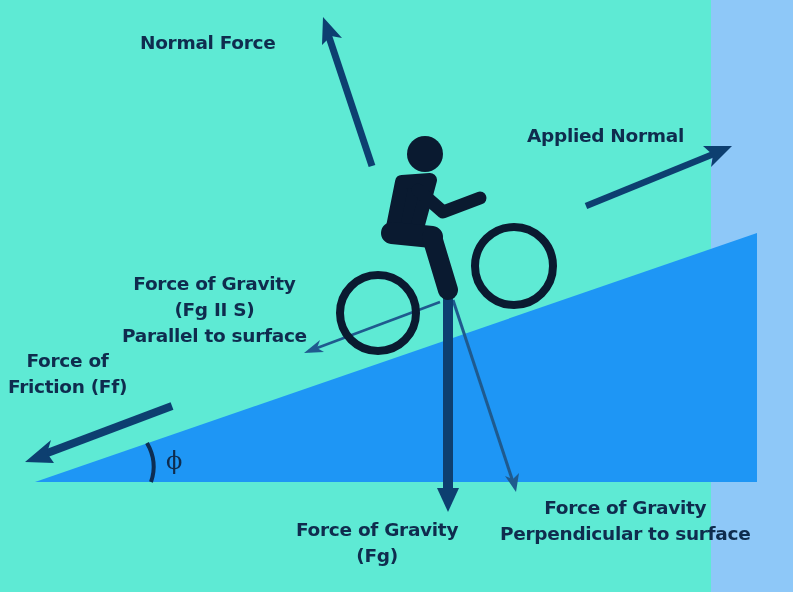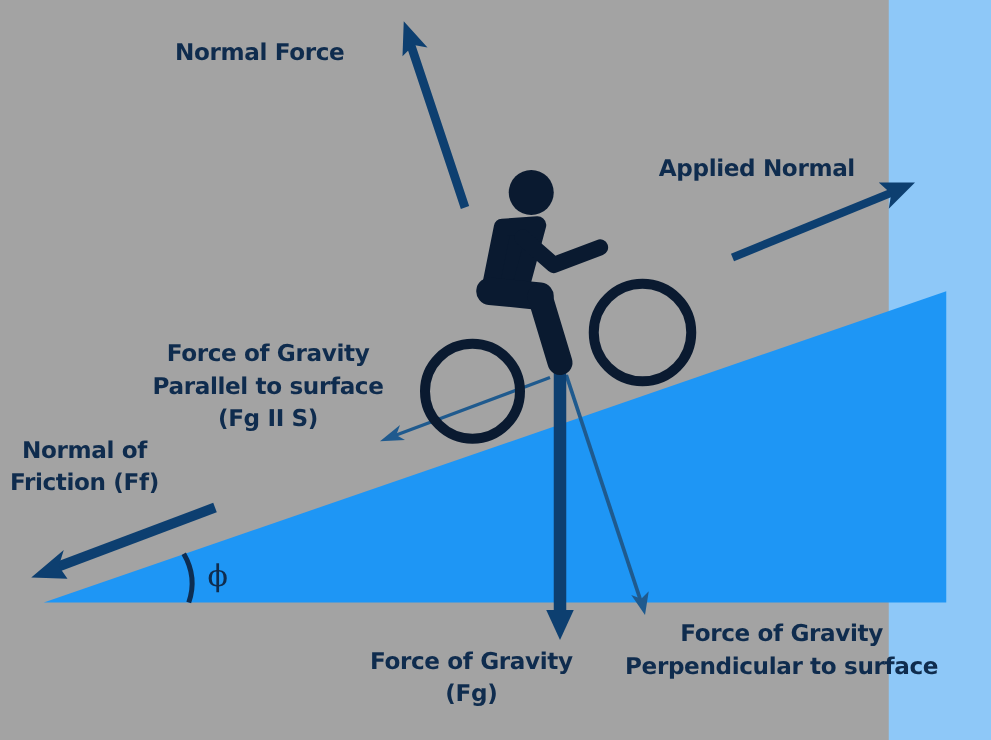--- a/index.html
+++ b/index.html
@@ -1,17 +1,17 @@
 <!DOCTYPE html>
 <html><head>
   <meta charset="utf-8">
   <style>
     html, body { margin: 0; padding: 0; }
     body { width: 793px; height: 592px; overflow: hidden; background: #8ec8f8; }
-    #stage { position: relative; width: 711px; height: 592px; background: #a3a3a3; text-decoration: underline; }
+    #stage { position: relative; width: 711px; height: 592px; background: #5eead4; text-decoration: underline; }
     svg { position: absolute; left: 0; top: 0; }
     .lbl {
       position: absolute;
       font-family: "DejaVu Sans", sans-serif;
       font-weight: bold;
       font-size: 18.5px;
       color: #0f2c4e;
       text-align: center;
       line-height: 26px;
       letter-spacing: -0.3px;
@@ -91,26 +91,26 @@
   <div class="lbl" style="left:140px; top:30px;">
     <span>Normal Force</span>
   </div>
 
   <div class="lbl" style="left:527px; top:123px;">
     <span>Applied Normal</span>
   </div>
 
   <div class="lbl" style="left:122px; top:271px;">
     <span>Force of Gravity</span>
+    <span>(Fg II S)</span>
     <span>Parallel to surface</span>
-    <span>(Fg II S)</span>
   </div>
 
   <div class="lbl" style="left:8px; top:348px;">
-    <span>Normal of</span>
+    <span>Force of</span>
     <span>Friction (Ff)</span>
   </div>
 
   <div class="lbl" style="left:296px; top:517px;">
     <span>Force of Gravity</span>
     <span>(Fg)</span>
   </div>
 
   <div class="lbl" style="left:500px; top:495px;">
     <span>Force of Gravity</span>

